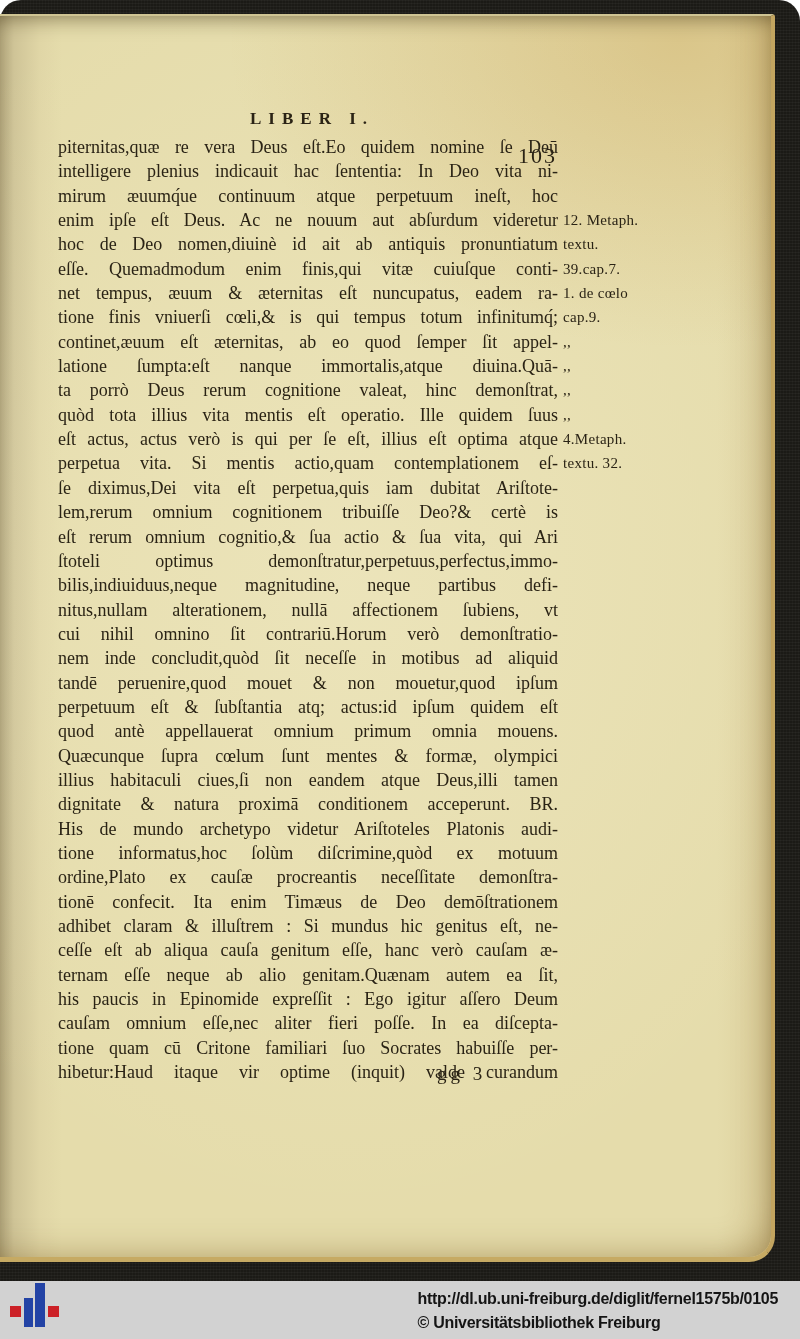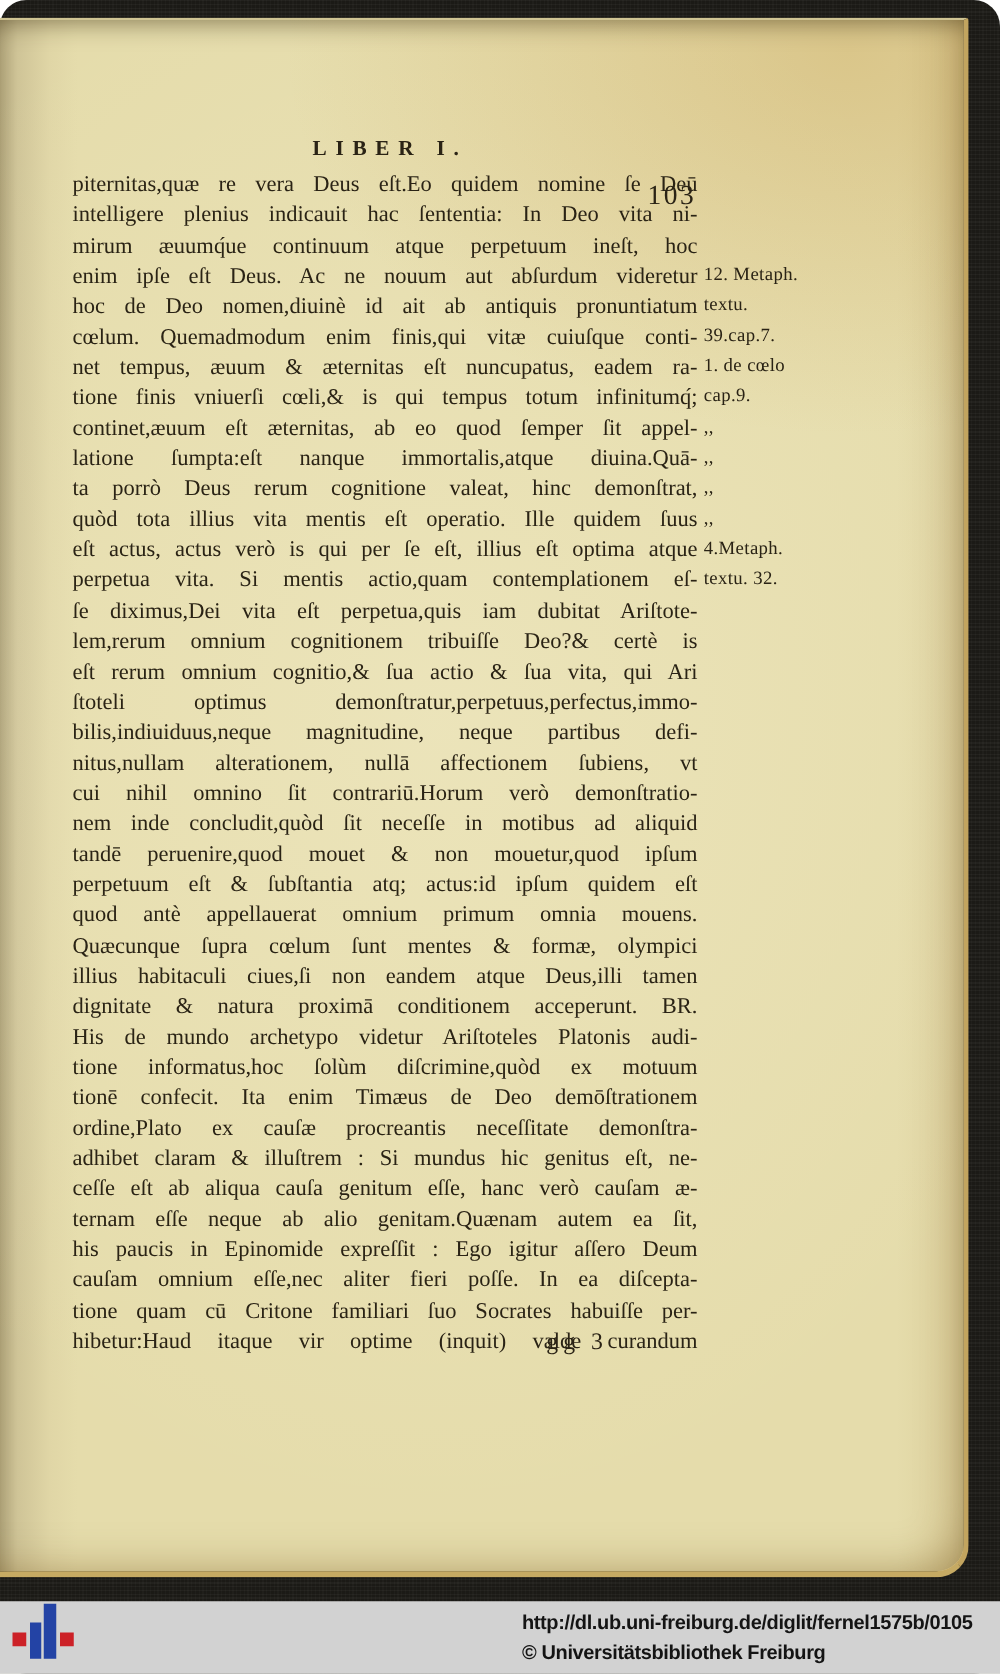--- a/index.html
+++ b/index.html
@@ -107,21 +107,21 @@
       </div>
         <div class="line">
         <span class="t">enim ipſe eſt Deus. Ac ne nouum aut abſurdum videretur</span>
         <span class="m">12. Metaph.</span>
       </div>
         <div class="line">
         <span class="t">hoc de Deo nomen,diuinè id ait ab antiquis pronuntiatum</span>
         <span class="m">textu.</span>
       </div>
         <div class="line">
-        <span class="t">cœlum. Quemadmodum enim finis,qui vitæ cuiuſque conti-</span>
+        <span class="t">eſſe. Quemadmodum enim finis,qui vitæ cuiuſque conti-</span>
         <span class="m">39.cap.7.</span>
       </div>
         <div class="line">
         <span class="t">net tempus, æuum &amp; æternitas eſt nuncupatus, eadem ra-</span>
         <span class="m">1. de cœlo</span>
       </div>
         <div class="line">
         <span class="t">tione finis vniuerſi cœli,&amp; is qui tempus totum infinitumq́;</span>
         <span class="m">cap.9.</span>
       </div>
@@ -207,25 +207,25 @@
       </div>
         <div class="line">
         <span class="t">His de mundo archetypo videtur Ariſtoteles Platonis audi-</span>
         <span class="m"></span>
       </div>
         <div class="line">
         <span class="t">tione informatus,hoc ſolùm diſcrimine,quòd ex motuum</span>
         <span class="m"></span>
       </div>
         <div class="line">
+        <span class="t">ordine,Plato ex cauſæ procreantis neceſſitate demonſtra-</span>
+        <span class="m"></span>
+      </div>
+        <div class="line">
         <span class="t">tionē confecit. Ita enim Timæus de Deo demōſtrationem</span>
-        <span class="m"></span>
-      </div>
-        <div class="line">
-        <span class="t">ordine,Plato ex cauſæ procreantis neceſſitate demonſtra-</span>
         <span class="m"></span>
       </div>
         <div class="line">
         <span class="t">adhibet claram &amp; illuſtrem : Si mundus hic genitus eſt, ne-</span>
         <span class="m"></span>
       </div>
         <div class="line">
         <span class="t">ceſſe eſt ab aliqua cauſa genitum eſſe, hanc verò cauſam æ-</span>
         <span class="m"></span>
       </div>

